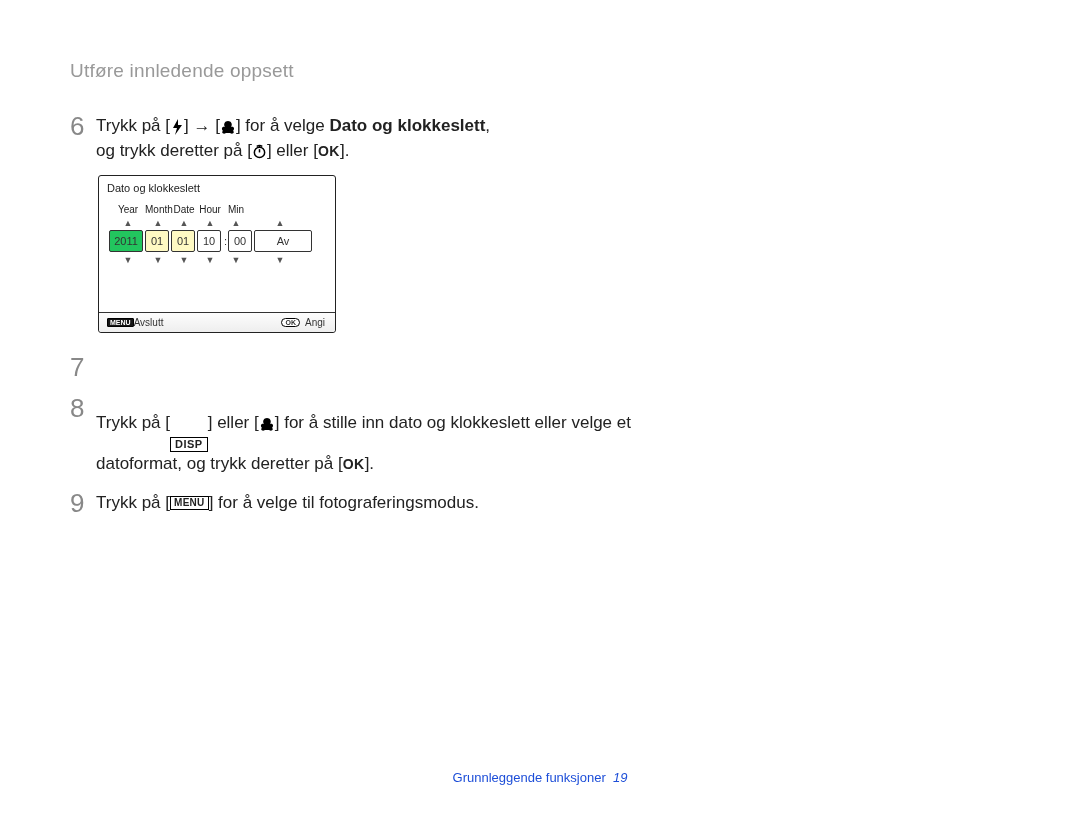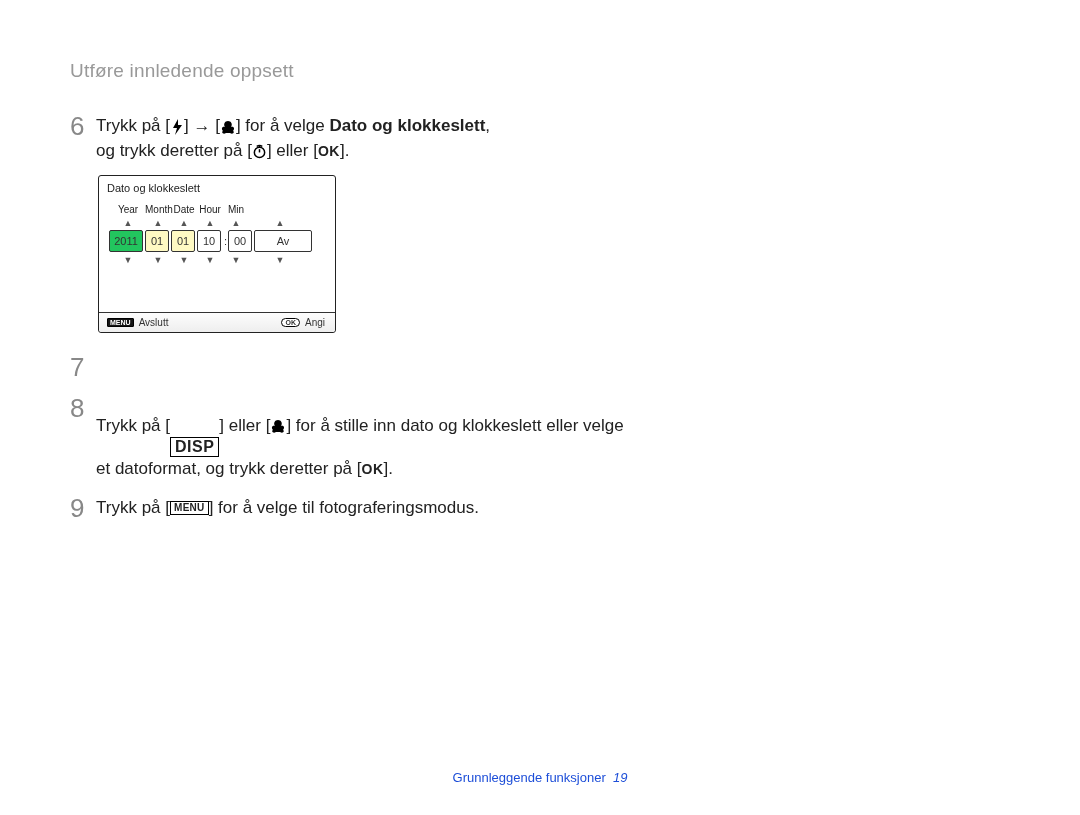--- a/index.html
+++ b/index.html
@@ -6,21 +6,21 @@
   html, body { width: 1080px; height: 815px; background: #fff; font-family: Arial, Helvetica, sans-serif; color: #333; }
   .page { width: 1080px; height: 815px; position: relative; padding: 60px 70px 0 70px; }
   .section-title { font-size: 19px; font-weight: 300; color: #999; letter-spacing: 0.2px; margin-bottom: 30px; }
   .steps { margin-top: 10px; }
   .step { display: flex; align-items: flex-start; margin-bottom: 12px; }
   .step-num { font-size: 26px; font-weight: 300; color: #888; width: 26px; flex-shrink: 0; line-height: 1.1; }
   .step-body { font-size: 17px; line-height: 1.45; color: #222; padding-top: 2px; max-width: 540px; }
   .step-body b { font-weight: 700; }
   .icon-box { display: inline-block; vertical-align: middle; }
   .icon-box svg { display: block; }
-  .disp { display:inline-block; border:1px solid #000; font-weight:700; font-size:16px; padding:1px 4px; letter-spacing:0.5px; vertical-align:middle; line-height:1;margin-top:41px; }
+  .disp { display:inline-block; border:1px solid #000; font-weight:700; font-size:11px; padding:1px 4px; letter-spacing:0.5px; vertical-align:middle; line-height:1;margin-top:41px; }
   .menu-k { display:inline-block; border:1px solid #000; font-weight:700; font-size:10px; padding:1px 3px; letter-spacing:0.3px; vertical-align:middle; line-height:1; }
   .ok-k { display:inline-block; font-weight:900; font-size:14px; letter-spacing:0.5px; vertical-align:middle; line-height:1; }
 
   
   .lcd { width: 238px; height: 158px; border: 1px solid #222; border-radius: 3px; margin: 10px 0 20px 28px; padding: 6px 8px 0 8px; position: relative; background:#fff; }
   .lcd-title { font-size: 11px; color:#222; margin-bottom: 10px; }
   .lcd-labels { display:flex; gap:0; font-size:10px; color:#222; padding-left:4px; }
   .lcd-labels span { text-align:center; }
   .lbl-y { width:34px; } .lbl-m{width:26px;} .lbl-d{width:26px;} .lbl-h{width:26px;} .lbl-mi{width:26px;}
   .arrow-row { display:flex; padding-left:4px; margin-top:3px; }
@@ -28,21 +28,21 @@
   .cw-y{width:34px;} .cw{width:26px;} .cw-av{width:62px;}
   .val-row { display:flex; padding-left:2px; margin-top:2px; align-items:stretch; }
   .val-row .box { border:1px solid #333; border-radius:2px; height:22px; display:flex; align-items:center; justify-content:center; font-size:11px; margin-right:2px; }
   .box-y{ width:34px; background:#22c55e; }
   .box-s{ width:24px; background:#fef9c3; }
   .box-h{ width:24px; background:#fff; }
   .box-min{ width:24px; background:#fff; }
   .box-av{ width:58px; background:#fff; }
   .colon { display:flex; align-items:center; font-size:11px; padding:0 1px; }
   .lcd-footer { position:absolute; left:0; right:0; bottom:0; height:20px; border-top:1px solid #333; display:flex; align-items:center; font-size:10px; background:linear-gradient(#fdfdfd,#eee); border-radius:0 0 3px 3px; }
-  .lcd-footer .fleft { display:flex; align-items:center; gap:5px; padding-left:8px; flex:1; }
+  .lcd-footer .fleft { display:flex; align-items:center; padding-left:8px; flex:1; }
   .lcd-footer .fright { display:flex; align-items:center; gap:5px; padding-right:10px; }
   .mini-menu { border:1px solid #000; font-size:7px; font-weight:700; padding:0 2px; background:#141414; color:#fff; border-radius:1px; }
   .mini-ok { border:1px solid #000; font-size:7px; font-weight:700; padding:0 3px; border-radius:6px; background:#fff; }
 
   .page-footer { position:absolute; bottom:30px; left:0; right:0; text-align:center; font-size:13px; color:#1d4ed8; }
   .page-footer .pn { font-style: italic; font-weight:300; }
 </style>
 </head>
 <body>
 

